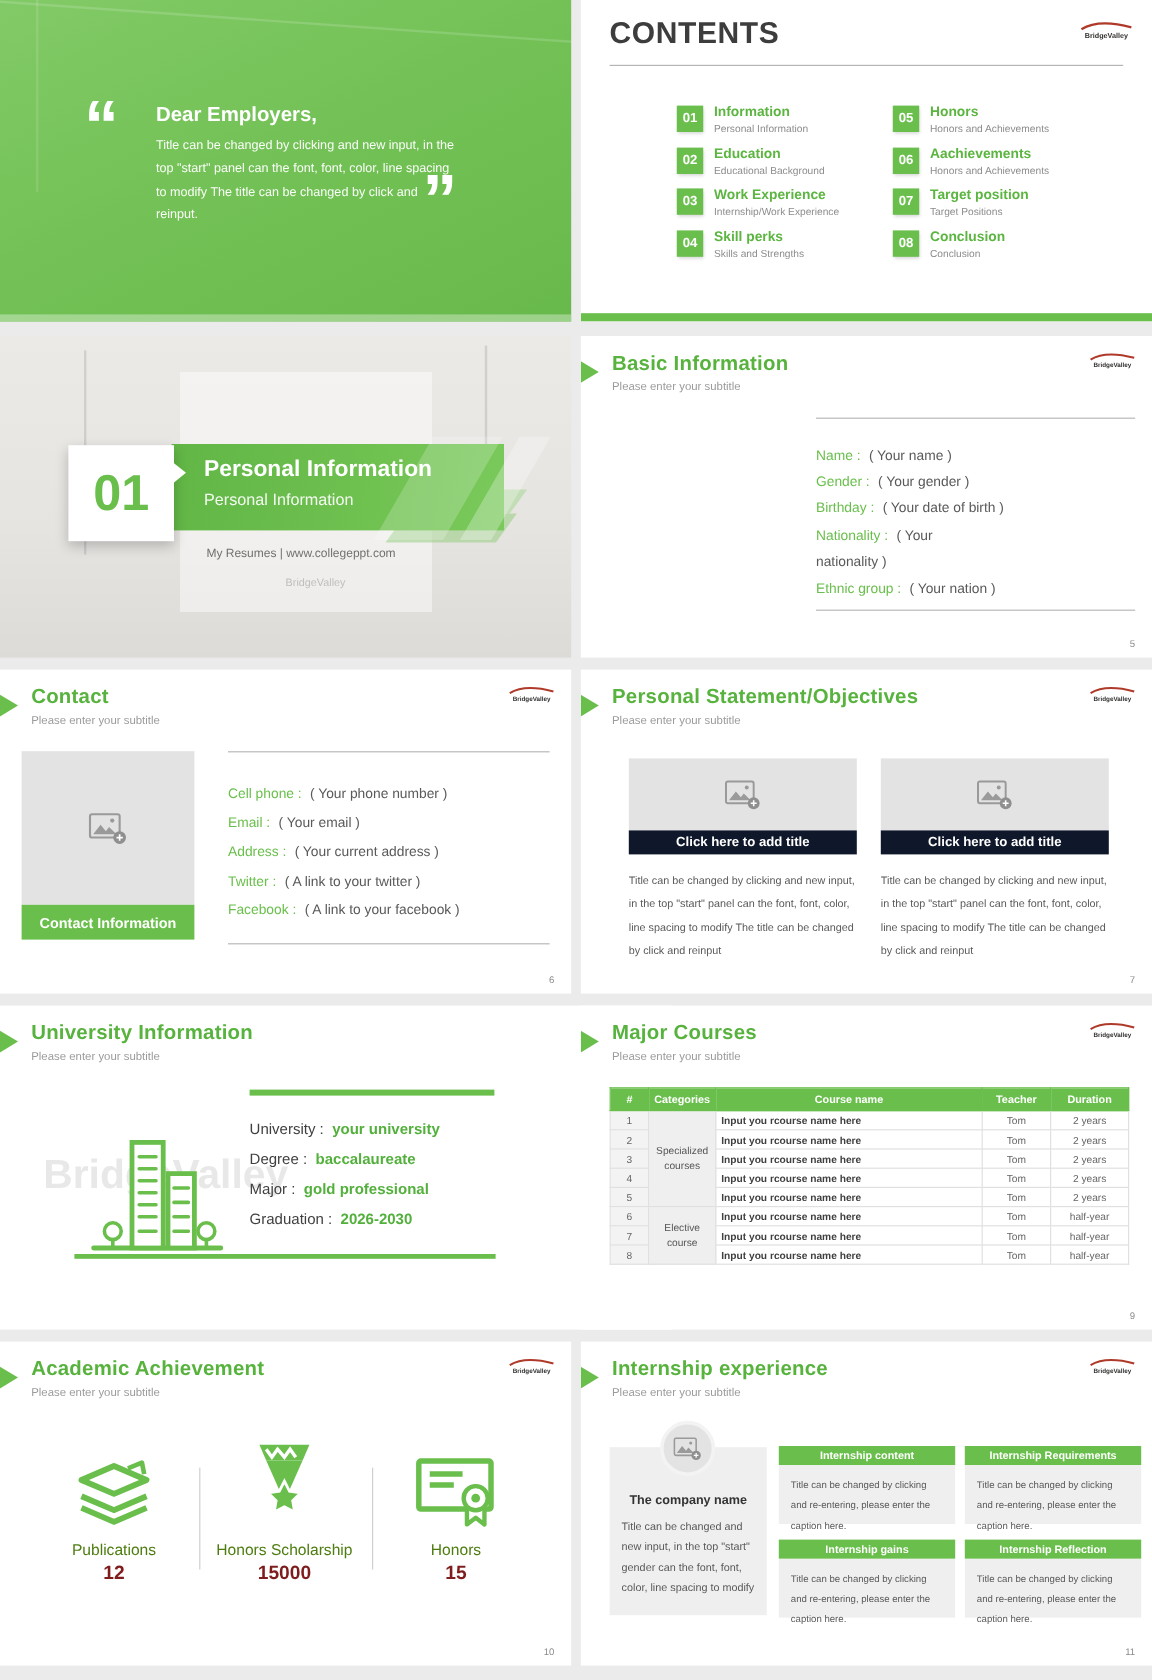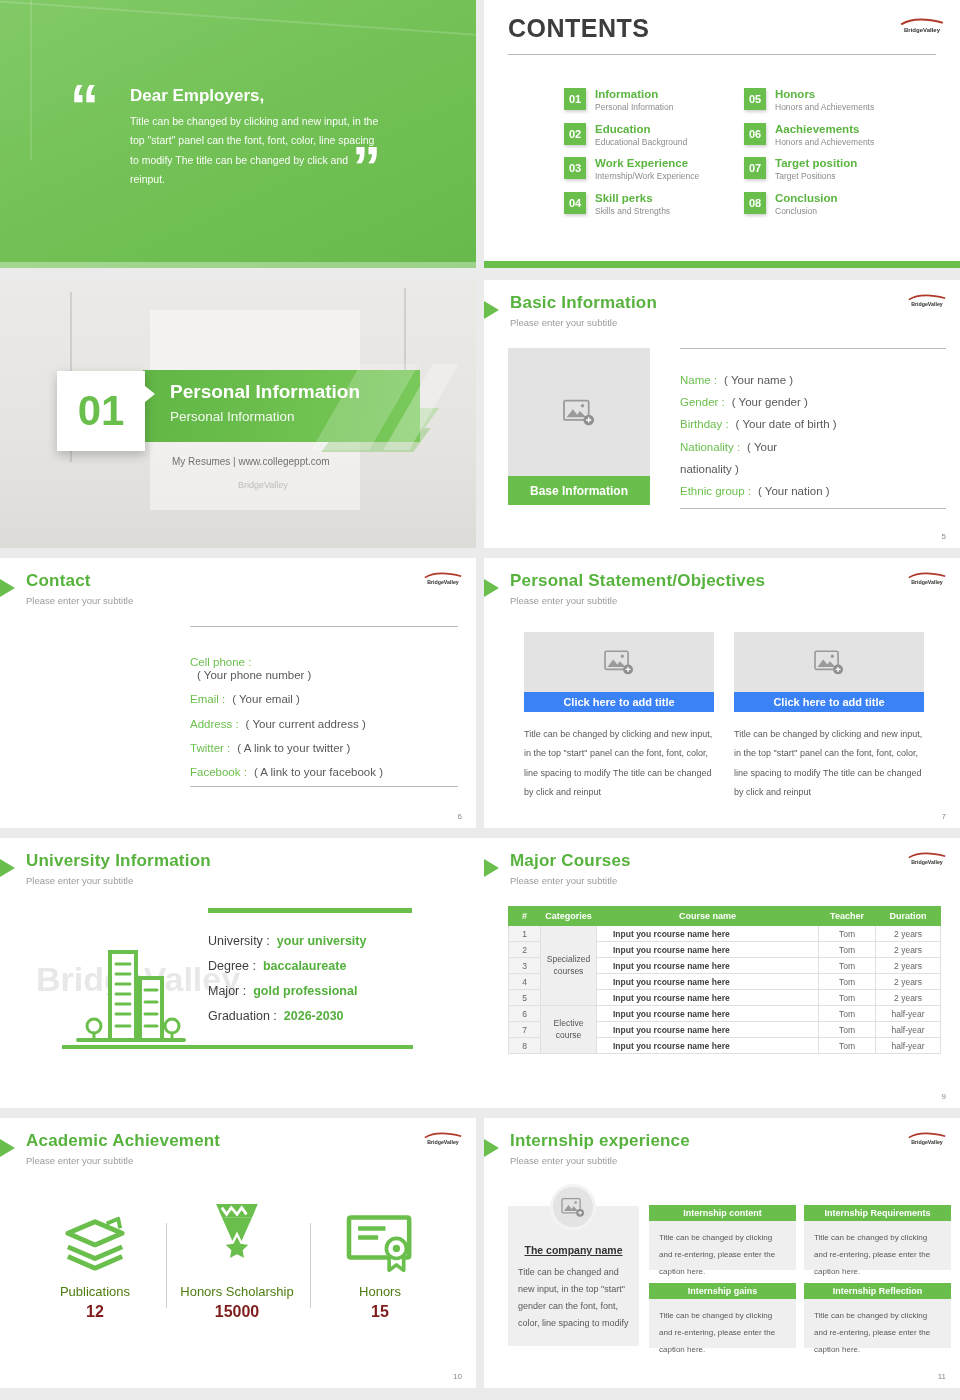--- a/index.html
+++ b/index.html
@@ -75,55 +75,55 @@
   
   .hline { position:absolute; height:1px; background:#b9b9b9; }
   .fields { position:absolute; }
   .frow { display:flex; margin-bottom:9px; font-size:11.5px; line-height:1.15; }
   .flab { color:#6abf4c; white-space:pre; }
   .fval { color:#595959; margin-left:7px; white-space:pre; }
 
   
   .st-card { position:absolute; width:190px; }
   .st-img  { height:60px; background:#e3e3e3; display:flex; align-items:center; justify-content:center; }
-  .st-bar  { height:20px; background:#3b82f6; color:#fff; font-weight:bold; font-size:11px;
+  .st-bar  { height:20px; background:#0f172a; color:#fff; font-weight:bold; font-size:11px;
              display:flex; align-items:center; justify-content:center; }
   .st-body { margin-top:13px; font-size:9px; line-height:2.15; color:#595959; }
 
   
   .uni-wm   { position:absolute; left:36px; top:122px; font-size:34px; font-weight:bold; color:rgba(140,140,140,.20); z-index:1; }
   .uni-bldg { position:absolute; left:72px; top:102px; z-index:2; }
   .uni-bar-top    { position:absolute; left:208px; top:70px;  width:204px; height:5px; background:#6abf4c; }
   .uni-bar-bottom { position:absolute; left:62px;  top:207px; width:351px; height:4px; background:#6abf4c; }
   .uni-fields { position:absolute; left:208px; top:96px; z-index:2; }
   .uni-row { display:flex; font-size:12.5px; margin-bottom:11px; }
   .uni-lab { color:#3f3f3f; white-space:pre; }
   .uni-val { color:#53b03c; font-weight:bold; margin-left:7px; white-space:pre; }
 
   
   .course-table { position:absolute; left:24px; top:68px; width:432px; border-collapse:collapse; table-layout:fixed; }
   .course-table th { background:#6abf4c; color:#fff; font-size:9px; font-weight:bold; height:19px; border:1px solid #6abf4c; }
   .course-table td { border:1px solid #e0e0e0; height:16px; text-align:center; font-size:8.5px; color:#666; }
   td.c-num    { background:#f3f3f3; }
   td.c-cat    { background:#efefef; color:#555; line-height:1.3; }
-  td.c-course { text-align:left; padding-left:16px; font-weight:bold; color:#3f3f3f; }
+  td.c-course { text-align:left; padding-left:4px; font-weight:bold; color:#3f3f3f; }
   .w-num{width:32px;} .w-cat{width:56px;} .w-course{width:222px;} .w-teach{width:57px;} .w-dur{width:65px;}
 
   
   .stat { position:absolute; width:140px; text-align:center; }
   .stat-icon { height:66px; display:flex; align-items:flex-end; justify-content:center; }
   .stat-label { margin-top:10px; font-size:13px; color:#4d7c0f; }
   .stat-value { margin-top:4px; font-size:16px; font-weight:bold; color:#7f1d1d; }
   .vdiv { position:absolute; width:1px; background:#cfcfcf; top:105px; height:85px; }
 
   
   .int-left { position:absolute; left:24px; top:88px; width:131px; height:140px; background:#efefef; padding:38px 10px 0; }
   .int-circle { position:absolute; left:66px; top:66px; width:46px; height:46px; border-radius:50%;
                 background:#e3e3e3; border:3px solid #f3f3f3; display:flex; align-items:center; justify-content:center; z-index:2; }
-  .int-company { font-size:10.5px; font-weight:bold; color:#333; text-align:center;text-decoration:underline; }
+  .int-company { font-size:10.5px; font-weight:bold; color:#333; text-align:center; }
   .int-cbody   { margin-top:8px; font-size:9px; line-height:1.9; color:#595959; }
   .int-card { position:absolute; width:147px; }
   .int-card-h { background:#6abf4c; color:#fff; font-weight:bold; font-size:9px; height:16px;
                 display:flex; align-items:center; justify-content:center; }
   .int-card-b { background:#efefef; color:#595959; font-size:8px; line-height:2.1; padding:9px 10px; height:49px; }
   .ip-tl { left:165px; top:87px; } .ip-tr { left:320px; top:87px; }
   .ip-bl { left:165px; top:165px; } .ip-br { left:320px; top:165px; }
 </style>
 </head>
 <body>
@@ -227,77 +227,77 @@
 
 <div class="slide" id="s-basic">
   <div class="sec-arrow"></div>
   <div class="sec-title">Basic Information</div>
   <div class="sec-sub">Please enter your subtitle</div>
   <svg class="logo" viewBox="0 0 60 22">
     <path d="M4 9 Q22 -2 56 7" stroke="#b03a2a" stroke-width="2.4" fill="none"></path>
     <text x="30" y="18" font-size="7.5" font-weight="bold" fill="#33302e" text-anchor="middle">BridgeValley</text>
   </svg>
 
-  <div class="ph" style="left:24px; top:68px; width:142px;">
+
+  <div class="hline" style="left:196px; top:68px; width:266px;"></div>
+  <div class="fields" style="left:196px; top:94px; width:268px;">
+    <div class="frow">
+        <span class="flab">Name :</span>
+        <span class="fval">( Your name )</span>
+      </div>
+    <div class="frow">
+        <span class="flab">Gender :</span>
+        <span class="fval">( Your gender )</span>
+      </div>
+    <div class="frow">
+        <span class="flab">Birthday :</span>
+        <span class="fval">( Your date of birth )</span>
+      </div>
+    <div class="frow">
+        <span class="flab">Nationality :</span>
+        <span class="fval">( Your</span>
+      </div>
+    <div class="frow">
+        <span class="flab"></span>
+        <span class="fval" style="margin-left:0;">nationality )</span>
+      </div>
+    <div class="frow">
+        <span class="flab">Ethnic group :</span>
+        <span class="fval">( Your nation )</span>
+      </div>
+  </div>
+  <div class="hline" style="left:196px; top:228px; width:266px;"></div>
+  <div class="pagenum">5</div>
+</div>
+
+<div class="slide" id="s-contact">
+  <div class="sec-arrow"></div>
+  <div class="sec-title">Contact</div>
+  <div class="sec-sub">Please enter your subtitle</div>
+  <svg class="logo" viewBox="0 0 60 22">
+    <path d="M4 9 Q22 -2 56 7" stroke="#b03a2a" stroke-width="2.4" fill="none"></path>
+    <text x="30" y="18" font-size="7.5" font-weight="bold" fill="#33302e" text-anchor="middle">BridgeValley</text>
+  </svg>
+
+  <div class="ph" style="left:18px; top:68px; width:144px;">
     <div class="ph-img" style="height:128px;">
       <svg width="36" height="30" viewBox="0 0 40 34">
         <rect x="3" y="4" width="28" height="22" rx="2" fill="none" stroke="#9a9a9a" stroke-width="2"></rect>
         <circle cx="24" cy="10" r="2" fill="#9a9a9a"></circle>
         <path d="M6 23 L13 14 L18 20 L21 16 L28 23 Z" fill="#9a9a9a"></path>
         <circle cx="31" cy="26" r="6" fill="#8f8f8f"></circle>
         <path d="M31 23 v6 M28 26 h6" stroke="#fff" stroke-width="1.6"></path>
       </svg>
     </div>
-    <div class="ph-cap" style="height:29px;">Base Information</div>
-  </div>
-
-  <div class="hline" style="left:196px; top:68px; width:266px;"></div>
-  <div class="fields" style="left:196px; top:94px; width:268px;">
-    <div class="frow">
-        <span class="flab">Name :</span>
-        <span class="fval">( Your name )</span>
-      </div>
-    <div class="frow">
-        <span class="flab">Gender :</span>
-        <span class="fval">( Your gender )</span>
-      </div>
-    <div class="frow">
-        <span class="flab">Birthday :</span>
-        <span class="fval">( Your date of birth )</span>
-      </div>
-    <div class="frow">
-        <span class="flab">Nationality :</span>
-        <span class="fval">( Your</span>
-      </div>
-    <div class="frow">
-        <span class="flab"></span>
-        <span class="fval" style="margin-left:0;">nationality )</span>
-      </div>
-    <div class="frow">
-        <span class="flab">Ethnic group :</span>
-        <span class="fval">( Your nation )</span>
-      </div>
-  </div>
-  <div class="hline" style="left:196px; top:228px; width:266px;"></div>
-  <div class="pagenum">5</div>
-</div>
-
-<div class="slide" id="s-contact">
-  <div class="sec-arrow"></div>
-  <div class="sec-title">Contact</div>
-  <div class="sec-sub">Please enter your subtitle</div>
-  <svg class="logo" viewBox="0 0 60 22">
-    <path d="M4 9 Q22 -2 56 7" stroke="#b03a2a" stroke-width="2.4" fill="none"></path>
-    <text x="30" y="18" font-size="7.5" font-weight="bold" fill="#33302e" text-anchor="middle">BridgeValley</text>
-  </svg>
-
+    <div class="ph-cap" style="height:29px;">Contact Information</div>
+  </div>
 
   <div class="hline" style="left:190px; top:68px; width:268px;"></div>
   <div class="fields" style="left:190px; top:98px; width:270px;">
-    <div class="frow" style="margin-bottom:11px;flex-direction:column;">
+    <div class="frow" style="margin-bottom:11px;">
         <span class="flab">Cell phone :</span>
         <span class="fval">( Your phone number )</span>
       </div>
     <div class="frow" style="margin-bottom:11px;">
         <span class="flab">Email :</span>
         <span class="fval">( Your email )</span>
       </div>
     <div class="frow" style="margin-bottom:11px;">
         <span class="flab">Address :</span>
         <span class="fval">( Your current address )</span>

